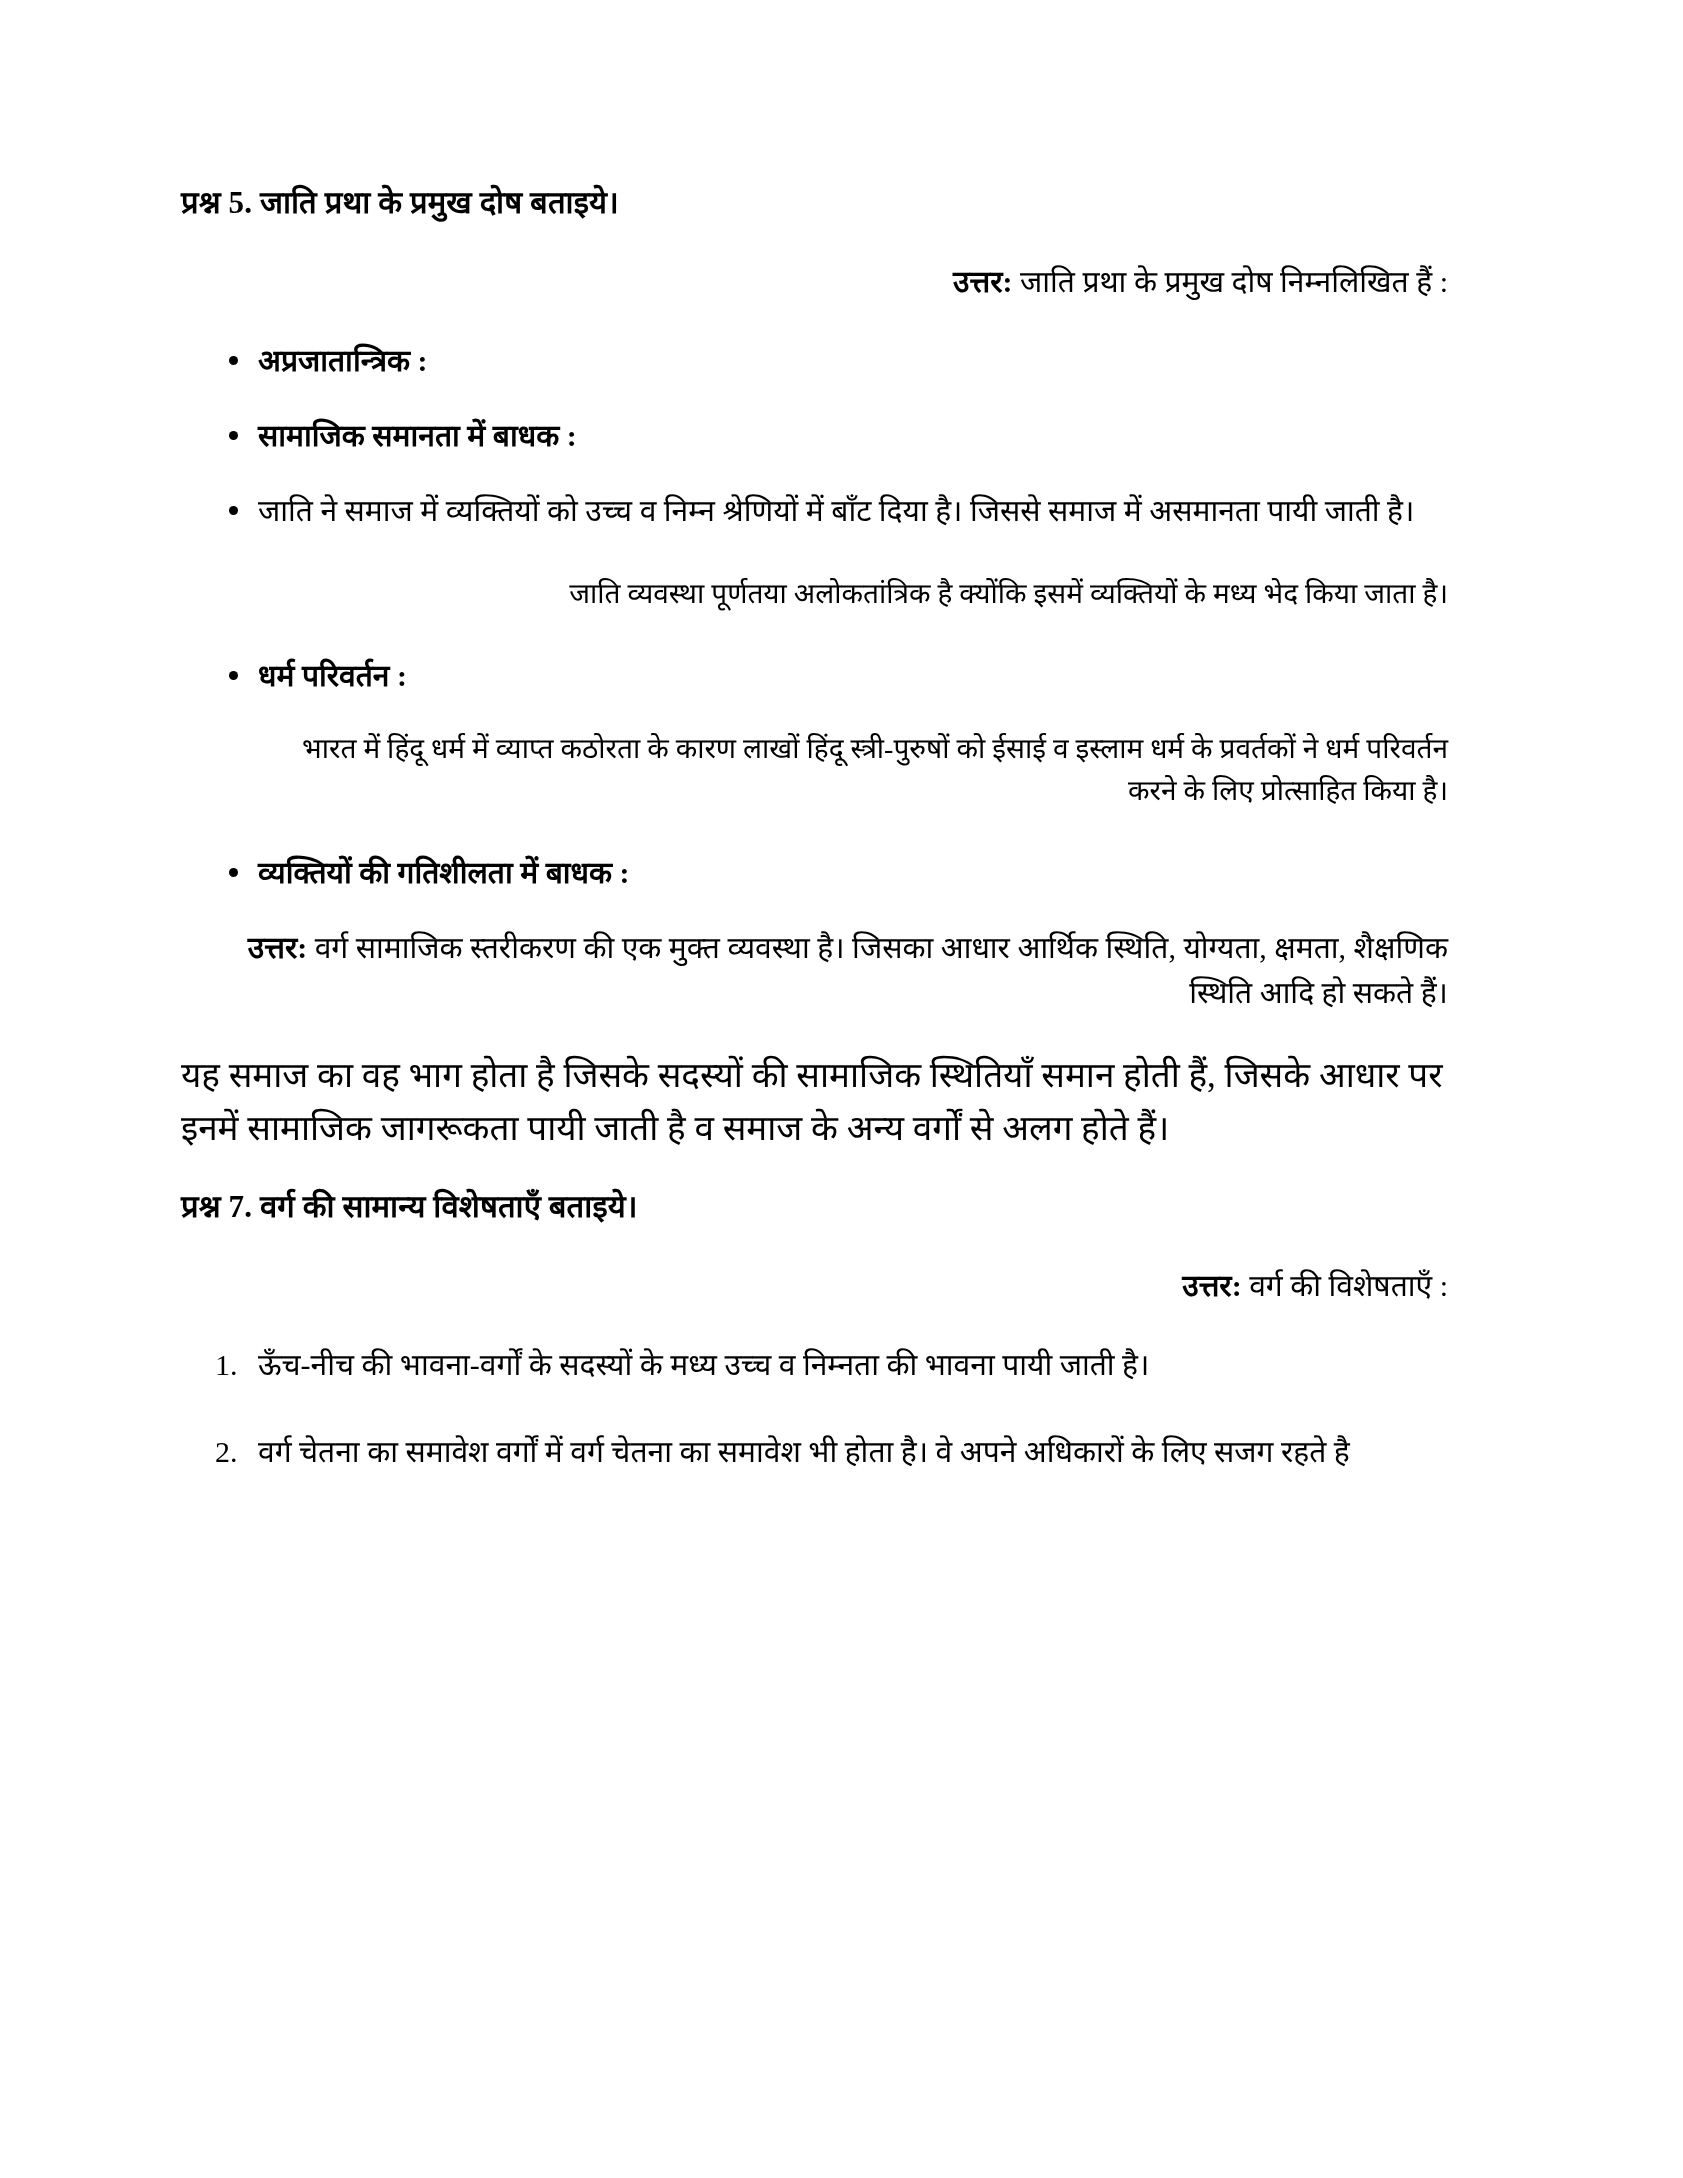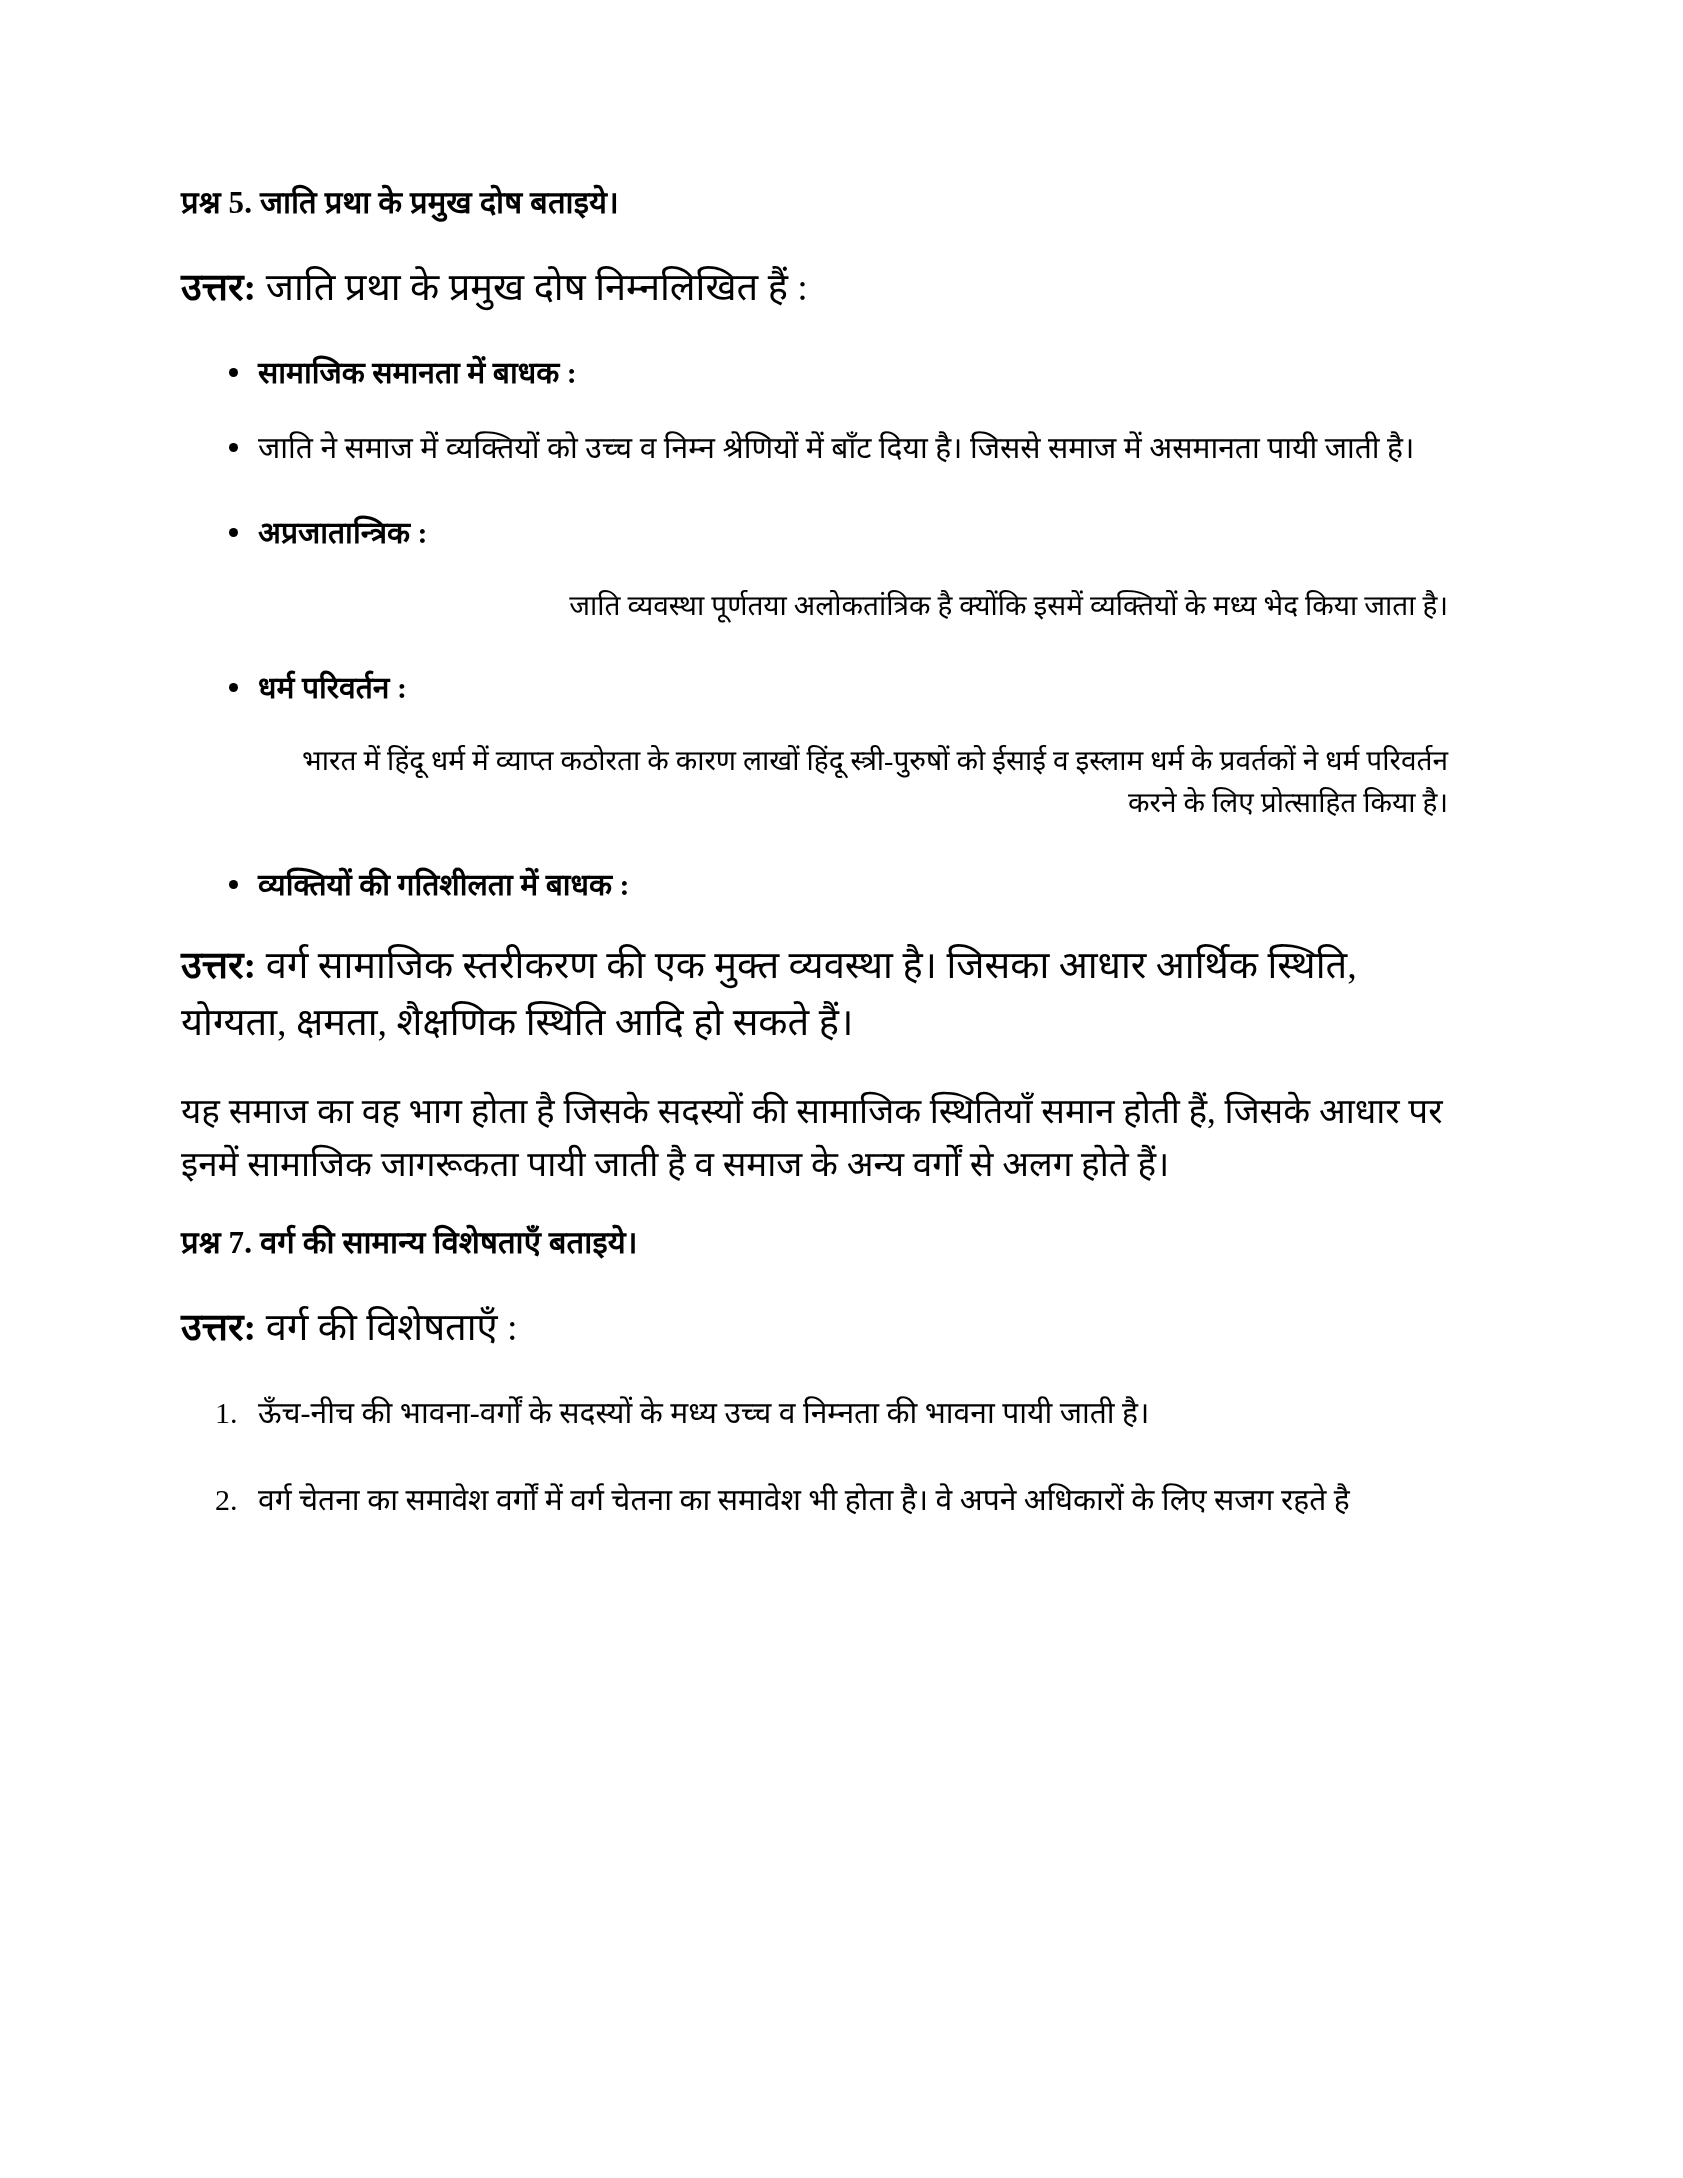--- a/index.html
+++ b/index.html
@@ -29,23 +29,24 @@
   
   .q-heading {
     font-weight: bold;
     font-size: 31px;
     line-height: 1.28;
     margin: 0 0 36px 0;
     letter-spacing: 0.1px;
   }
   
   .answer-para {
-    font-size: 38px;
+    font-size: 30px;
     line-height: 1.5;
     margin: 0 0 34px 0;
+    text-align: right;
   }
   .answer-label {
     font-weight: bold;
   }
   .plain-para {
     font-size: 35px;
     line-height: 1.52;
     margin: 0 0 32px 0;
   }
   
@@ -114,26 +115,26 @@
 <div class="page">
   <div class="doc-body">
 
     <h2 class="q-heading">प्रश्न 5. जाति प्रथा के प्रमुख दोष बताइये।</h2>
 
     <p class="answer-para">
       <span class="answer-label">उत्तर:</span><span> जाति प्रथा के प्रमुख दोष निम्नलिखित हैं :</span>
     </p>
 
     <ul class="bullet-list">
-      <li class="sub-head tight">सामाजिक समानता में बाधक :</li>
-      <li>जाति ने समाज में व्यक्तियों को उच्च व निम्न श्रेणियों में बाँट दिया है। जिससे समाज में असमानता पायी जाती है।</li>
+      <li class="sub-head tight">अप्रजातान्त्रिक :</li>
     </ul>
 
     <ul class="bullet-list">
-      <li class="sub-head tight">अप्रजातान्त्रिक :</li>
+      <li class="sub-head tight">सामाजिक समानता में बाधक :</li>
+      <li>जाति ने समाज में व्यक्तियों को उच्च व निम्न श्रेणियों में बाँट दिया है। जिससे समाज में असमानता पायी जाती है।</li>
     </ul>
     <p class="sub-para">जाति व्यवस्था पूर्णतया अलोकतांत्रिक है क्योंकि इसमें व्यक्तियों के मध्य भेद किया जाता है।</p>
 
     <ul class="bullet-list">
       <li class="sub-head tight">धर्म परिवर्तन :</li>
     </ul>
     <p class="sub-para">भारत में हिंदू धर्म में व्याप्त कठोरता के कारण लाखों हिंदू स्त्री-पुरुषों को ईसाई व इस्लाम धर्म के प्रवर्तकों ने धर्म परिवर्तन करने के लिए प्रोत्साहित किया है।</p>
 
     <ul class="bullet-list">
       <li class="sub-head tight">व्यक्तियों की गतिशीलता में बाधक :</li>

